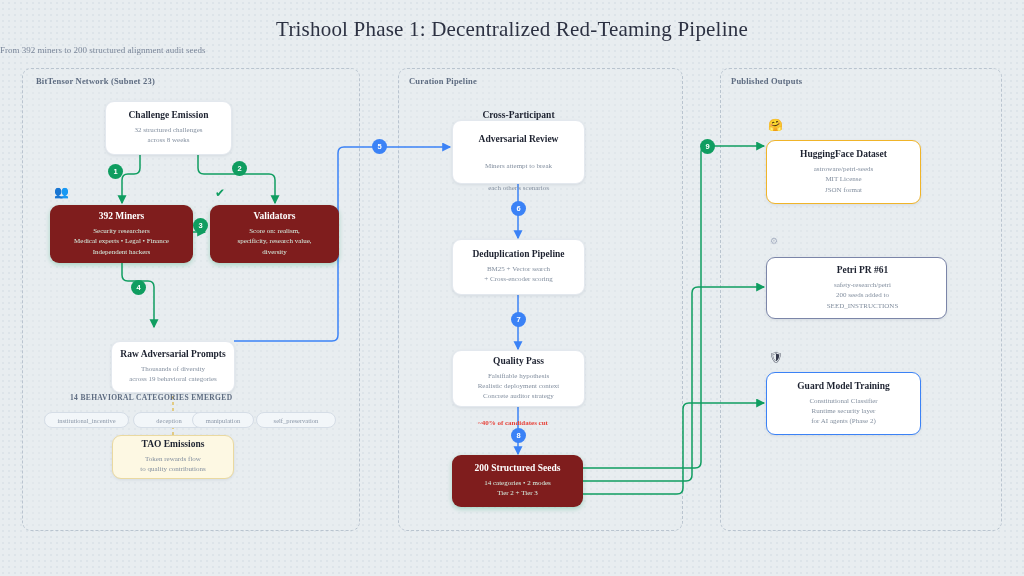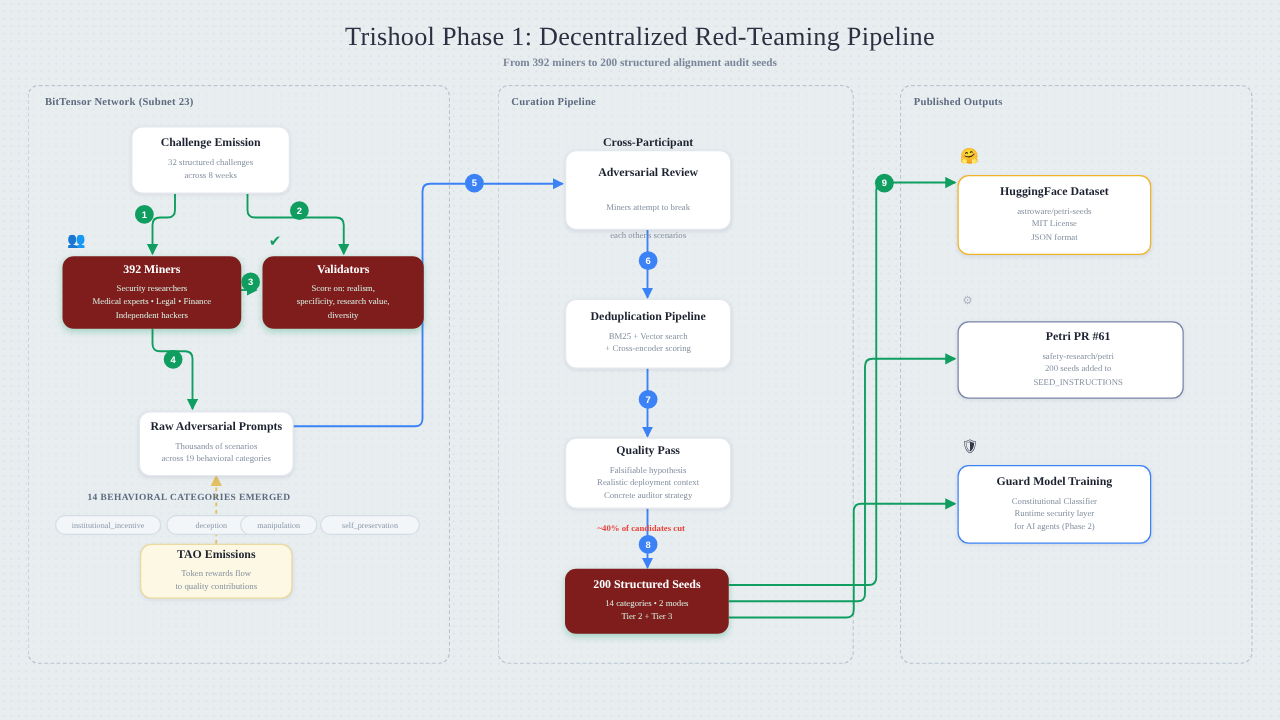--- a/index.html
+++ b/index.html
@@ -18,24 +18,22 @@
   .title {
     position: absolute; left: 0; right: 0; top: 17px;
     text-align: center;
     font-size: 21px;
     font-weight: 400;
     letter-spacing: .2px;
     color: #2c3142;
   }
   .subtitle {
     position: absolute; left: 0; right: 0; top: 45px;
-    text-align: center;
     font-size: 9px;
     color: #7a8699;
-    font-weight: bold;
   }
 
   
   .panel {
     position: absolute;
     border: 1px dashed #b9c4cf;
     border-radius: 9px;
     background: rgba(233,238,241,.35);
   }
   .panel-title {
@@ -190,23 +188,23 @@
   </div>
 
   <div class="check" style="left:215px; top:186px;">✔</div>
   <div class="node green" style="left:210px; top:205px; width:129px; height:58px;">
     <div class="n-title">Validators</div>
     <div class="n-sub">Score on: realism,</div>
     <div class="n-sub">specificity, research value,</div>
     <div class="n-sub">diversity</div>
   </div>
 
-  <div class="node" style="left:111px; top:329px; width:124px; height:52px;text-align:center;">
+  <div class="node" style="left:111px; top:341px; width:124px; height:52px;text-align:center;">
     <div class="n-title">Raw Adversarial Prompts</div>
-    <div class="n-sub">Thousands of scenarios</div>
+    <div class="n-sub">Thousands of diversity</div>
     <div class="n-sub">across 19 behavioral categories</div>
   </div>
 
   <div class="cat-head" style="left:70px; top:393px;">14 BEHAVIORAL CATEGORIES EMERGED</div>
   <div class="pill" style="left:44px; top:412px; width:85px;">institutional_incentive</div>
   <div class="pill" style="left:133px; top:412px; width:72px;">deception</div>
   <div class="pill" style="left:192px; top:412px; width:62px;">manipulation</div>
   <div class="pill" style="left:256px; top:412px; width:80px;">self_preservation</div>
 
   <div class="node cream" style="left:112px; top:435px; width:122px; height:44px;justify-content:flex-end;">

